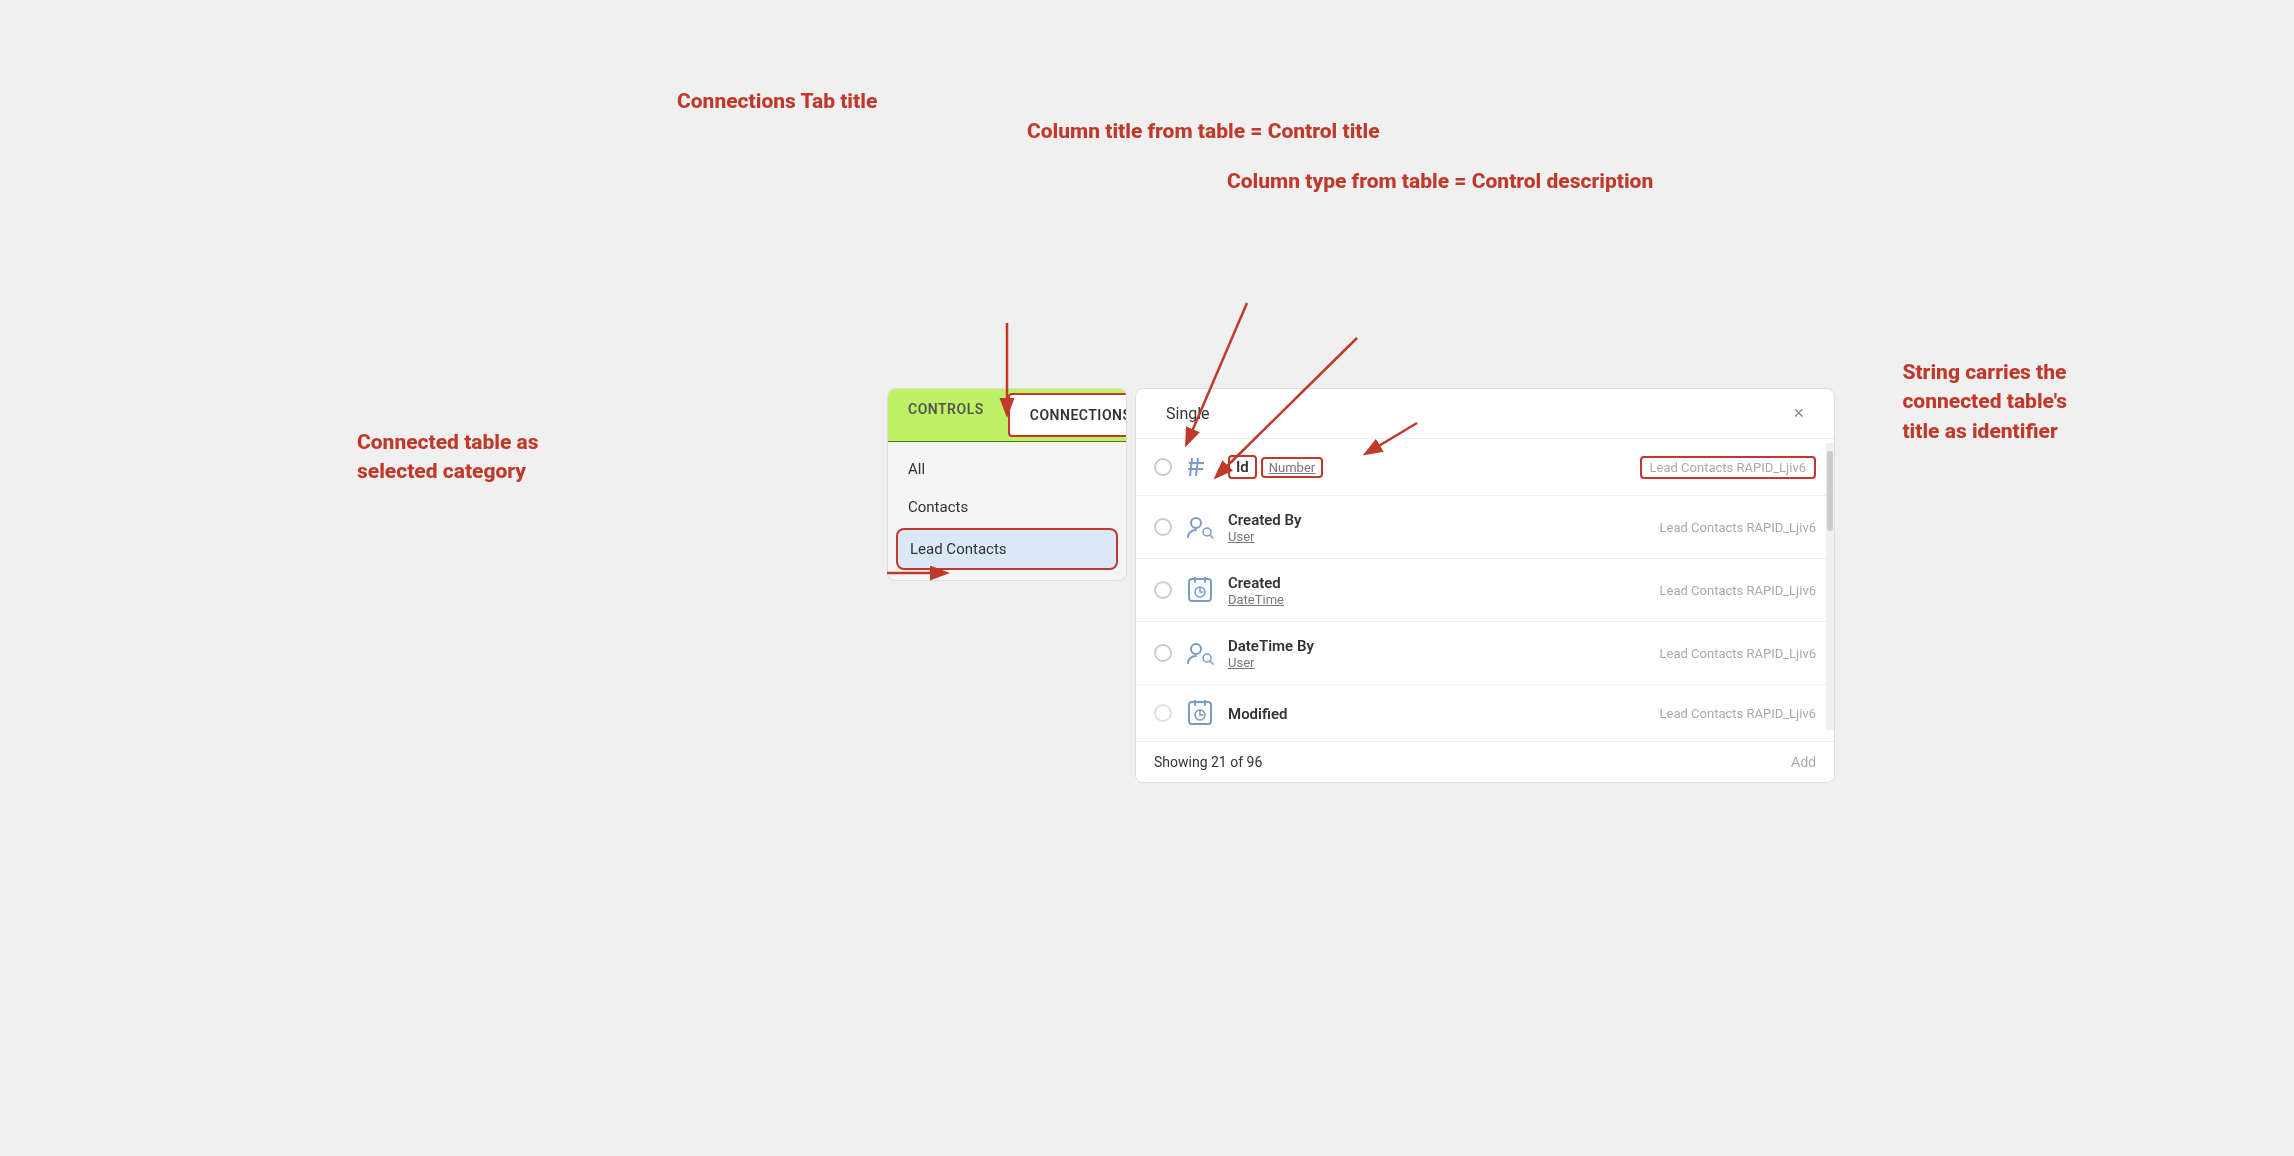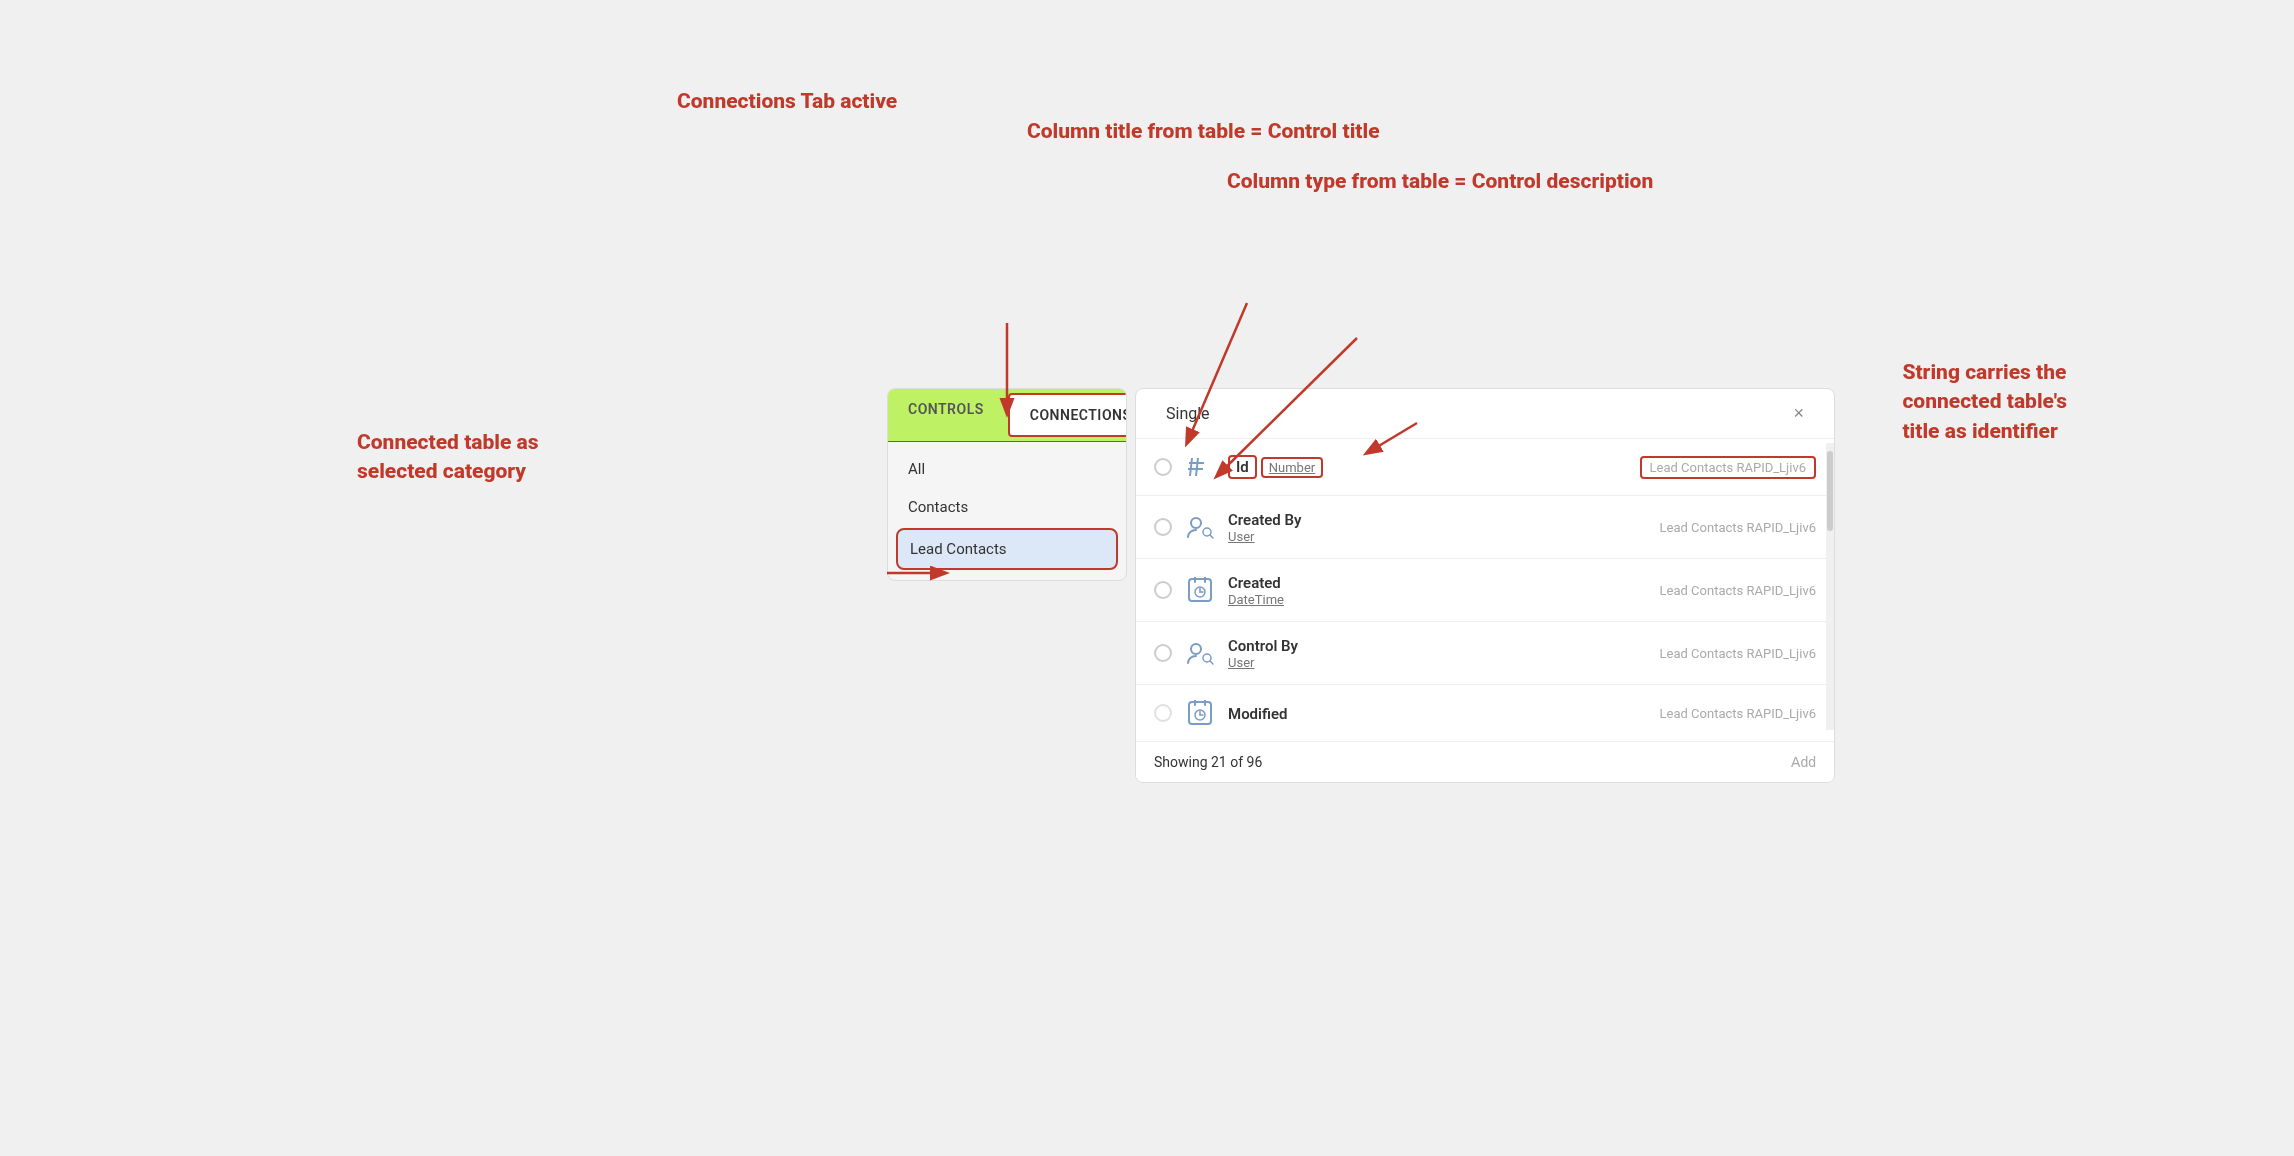--- a/index.html
+++ b/index.html
@@ -298,21 +298,21 @@
       position: relative;
       width: 960px;
       height: 700px;
     }
   </style>
 </head>
 <body>
 
 <div class="wrapper">
 
-  <div class="annotation annot-connections-tab">Connections Tab active</div>
+  <div class="annotation annot-connections-tab">Connections Tab title</div>
   <div class="annotation annot-column-title">Column title from table = Control title</div>
   <div class="annotation annot-column-type">Column type from table = Control description</div>
 
   <div class="annotation annot-left-1">Connected table as<br>selected category</div>
   <div class="annotation annot-right-1">String carries the<br>connected table's<br>title as identifier</div>
 
   <div class="main-container" style="position:absolute; top:160px; left:220px;">
 
     <div class="left-panel">
       <div class="tabs-header">
@@ -393,21 +393,21 @@
           <div class="radio-btn"></div>
           <div class="item-icon">
             <svg width="28" height="24" viewBox="0 0 28 24" fill="none">
               <circle cx="10" cy="8" r="5" stroke="#7a9cc5" stroke-width="2"></circle>
               <path d="M2 22c0-4 3.6-7 8-7" stroke="#7a9cc5" stroke-width="2" stroke-linecap="round"></path>
               <circle cx="21" cy="17" r="4" stroke="#7a9cc5" stroke-width="1.5"></circle>
               <line x1="24" y1="20" x2="27" y2="23" stroke="#7a9cc5" stroke-width="1.5" stroke-linecap="round"></line>
             </svg>
           </div>
           <div class="item-content">
-            <span class="item-name">Control By</span>
+            <span class="item-name">DateTime By</span>
             <span class="item-type">User</span>
           </div>
           <span class="item-source">Lead Contacts  RAPID_Ljiv6</span>
         </div>
 
         <div class="list-item" style="border-bottom:none;">
           <div class="radio-btn" style="border-color:#e0e0e0;"></div>
           <div class="item-icon">
             <svg width="26" height="26" viewBox="0 0 26 26" fill="none">
               <rect x="2" y="2" width="22" height="22" rx="3" stroke="#7a9cc5" stroke-width="2"></rect>

